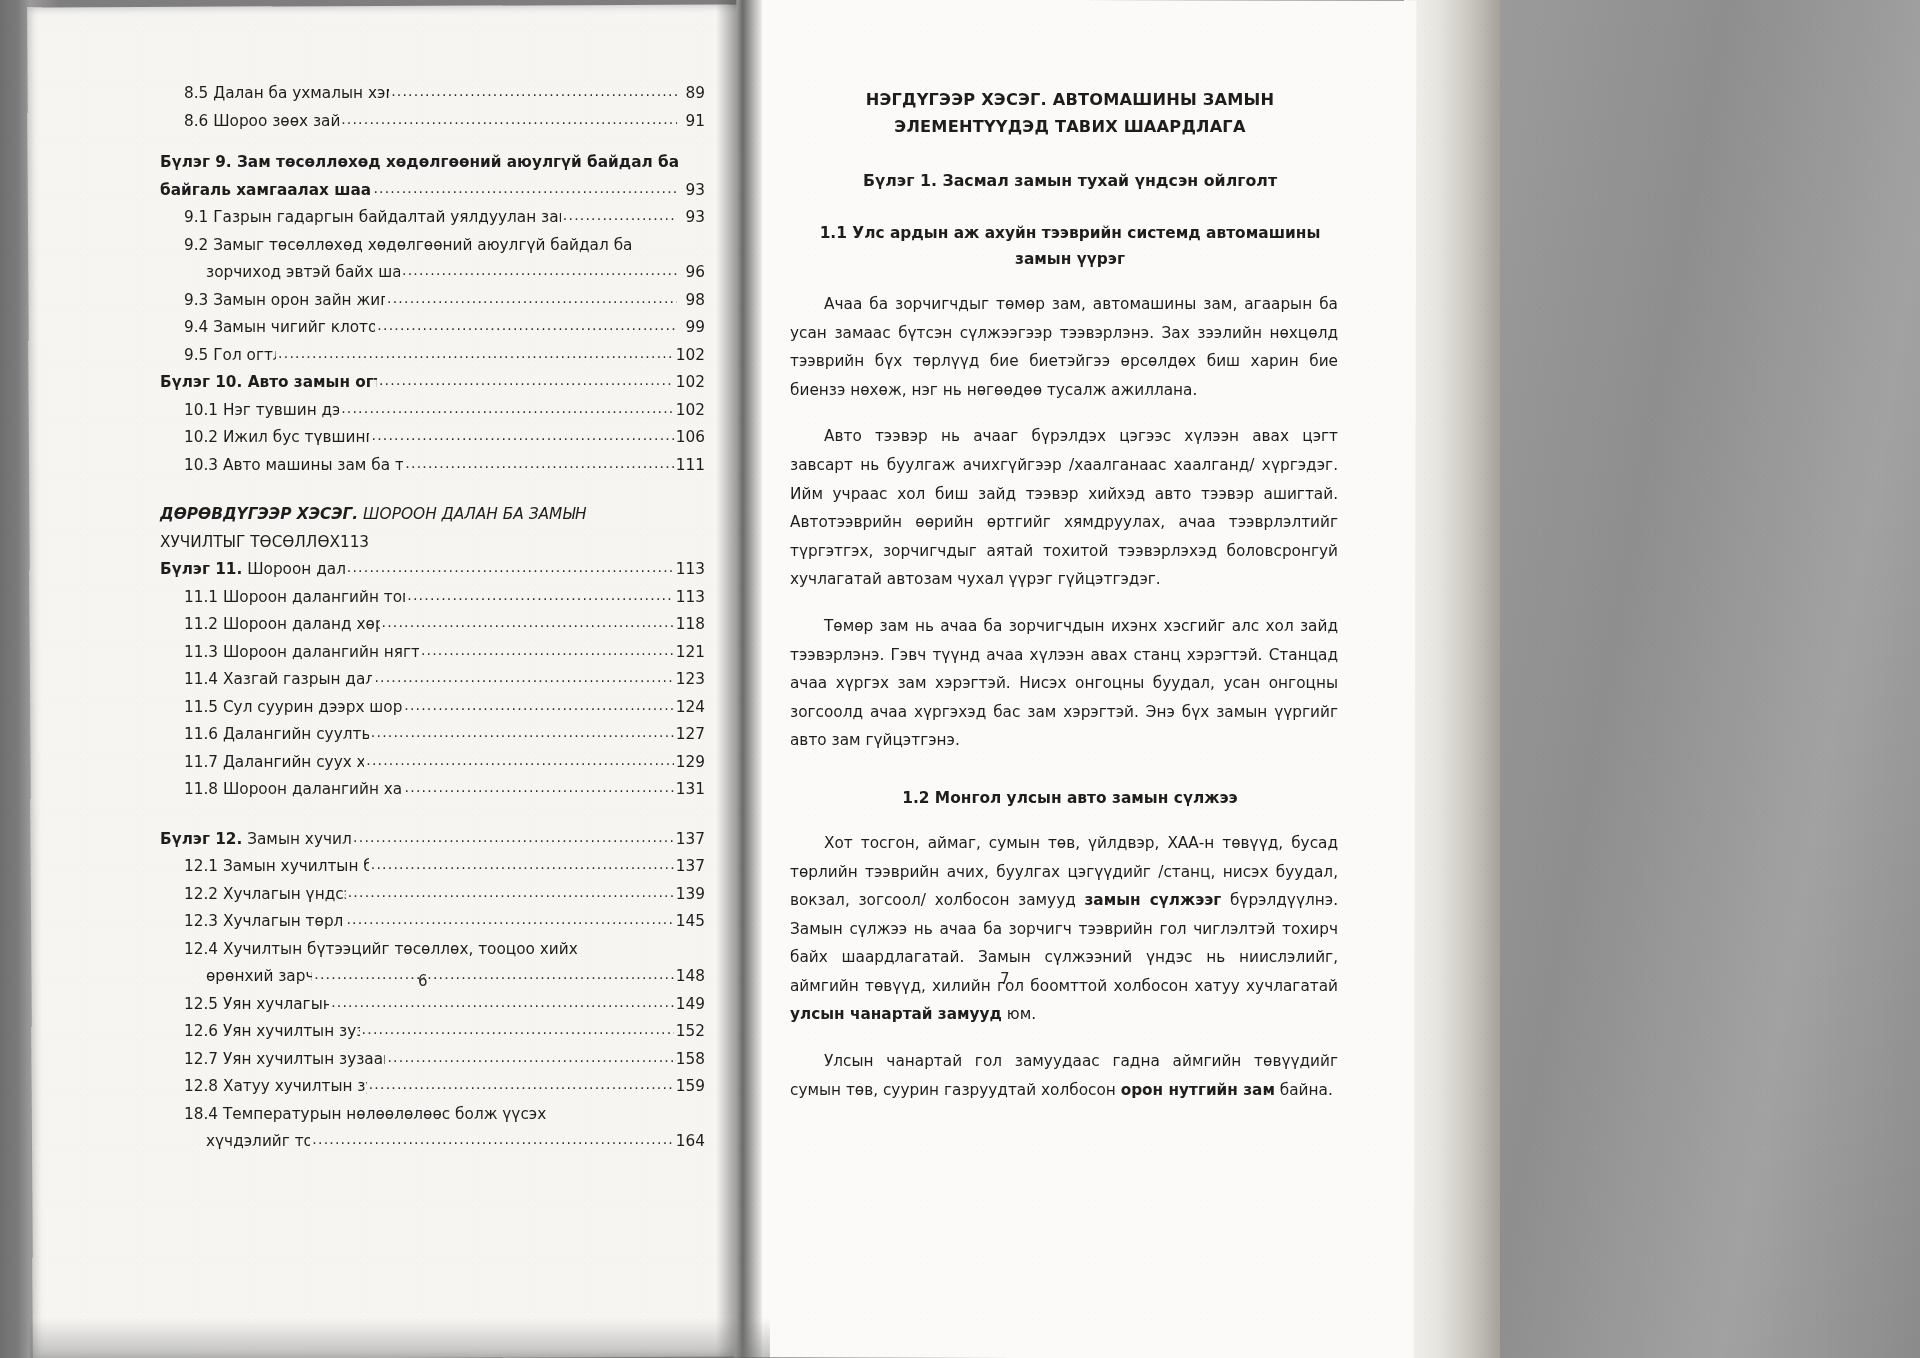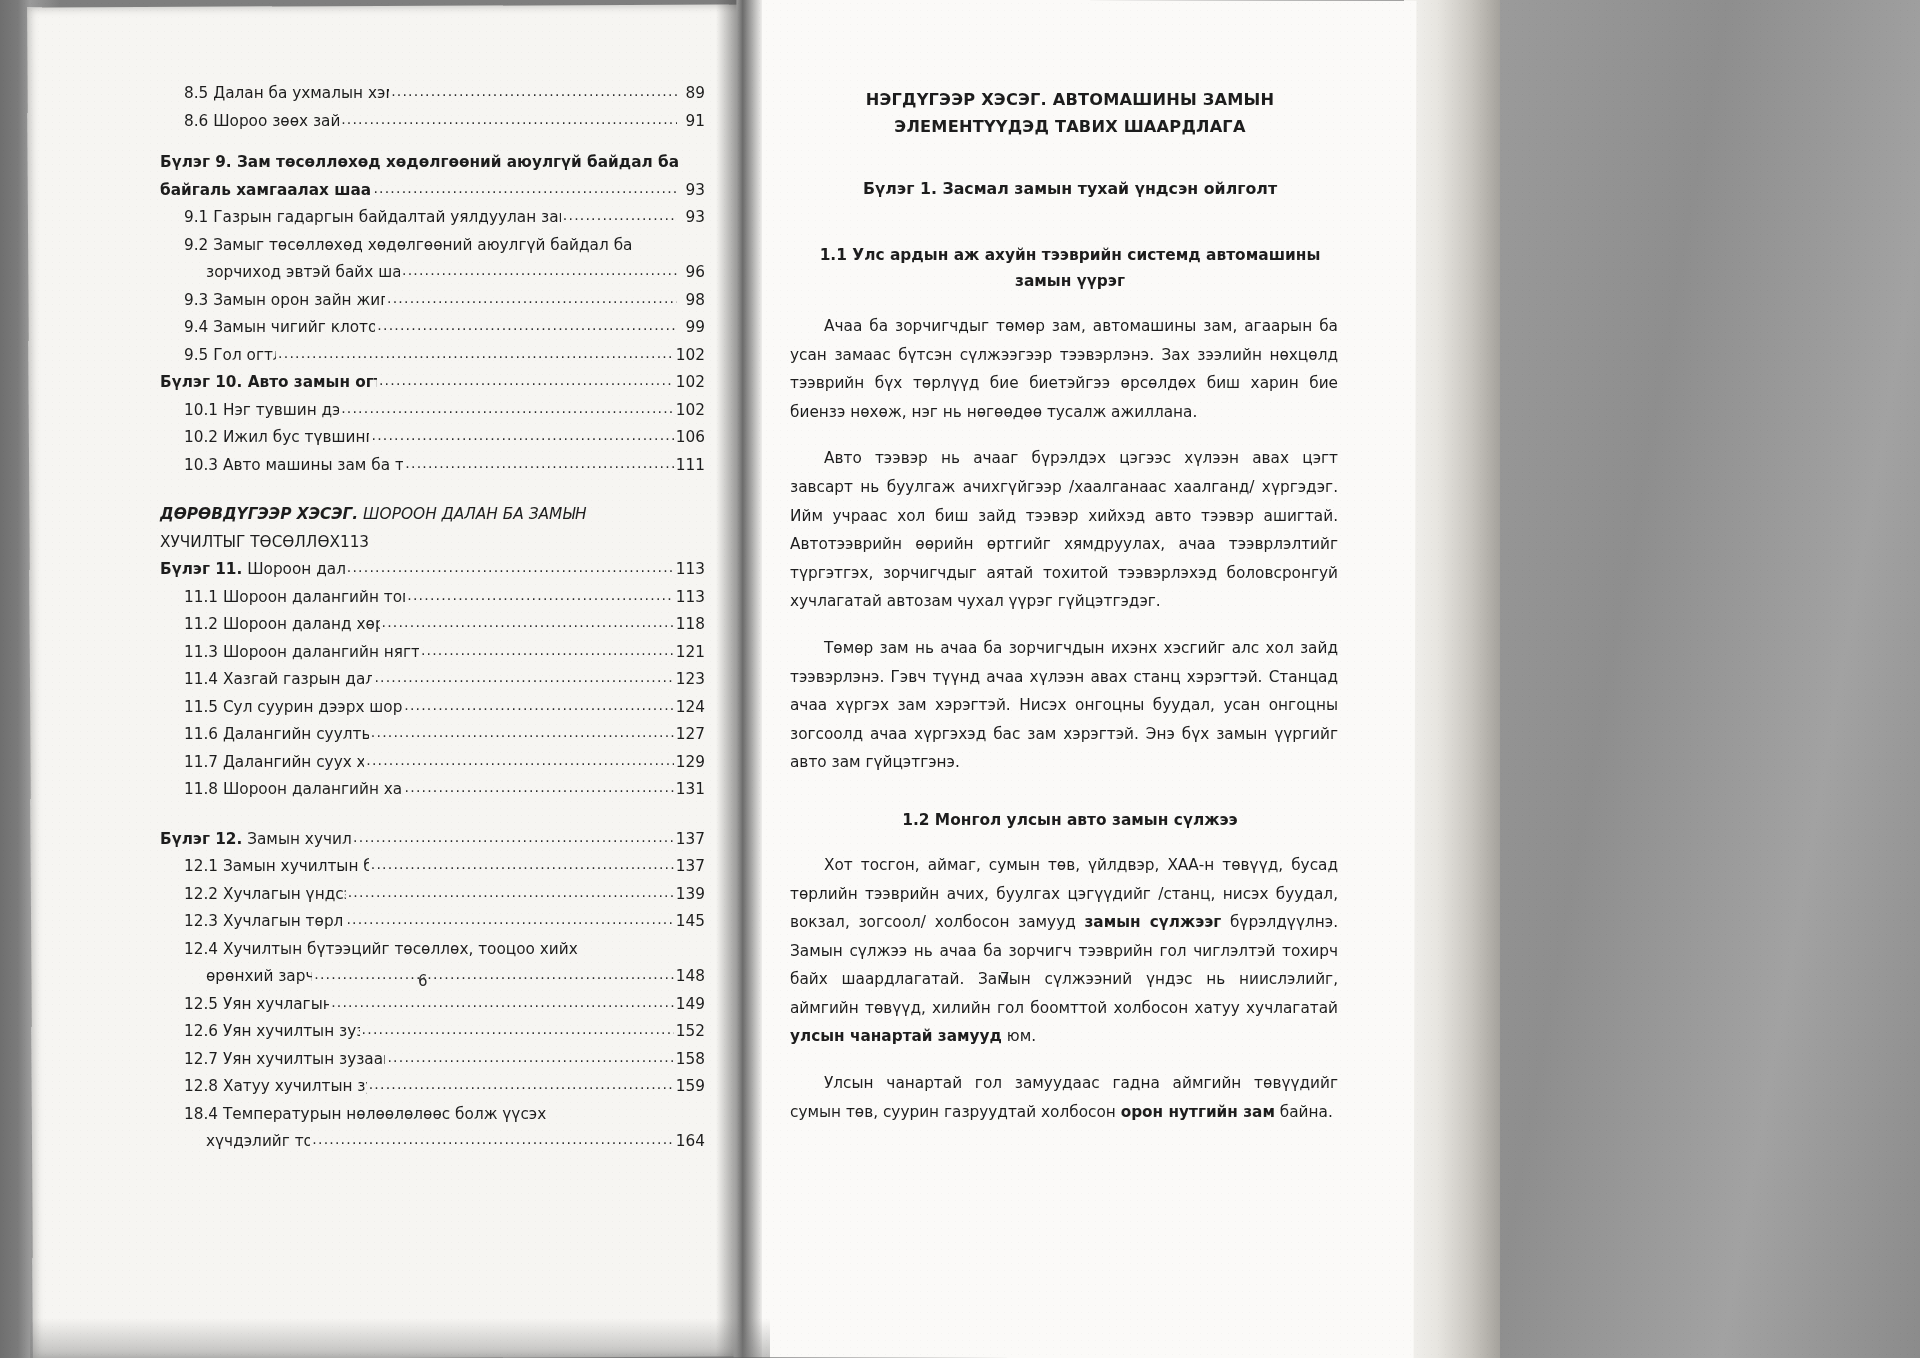--- a/index.html
+++ b/index.html
@@ -129,28 +129,28 @@
     font-weight: bold;
     font-size: 16.2px;
     line-height: 27px;
     letter-spacing: 0.2px;
   }
   .chapter-title {
     text-align: center;
     font-weight: bold;
     font-size: 15.8px;
     line-height: 26px;
-    margin-top: 36px;
+    margin-top: 28px;
   }
   .section-title {
     text-align: center;
     font-weight: bold;
     font-size: 15.4px;
     line-height: 26px;
-    margin-top: 40px;
+    margin-top: 26px;
   }
   .section-title.sub { margin-top: 30px; }
   p.body {
     font-size: 15.3px;
     line-height: 28.6px;
     text-align: justify;
     margin: 18px 12px 0 0;
     text-indent: 34px;
   }
   p.body b { font-weight: bold; }

